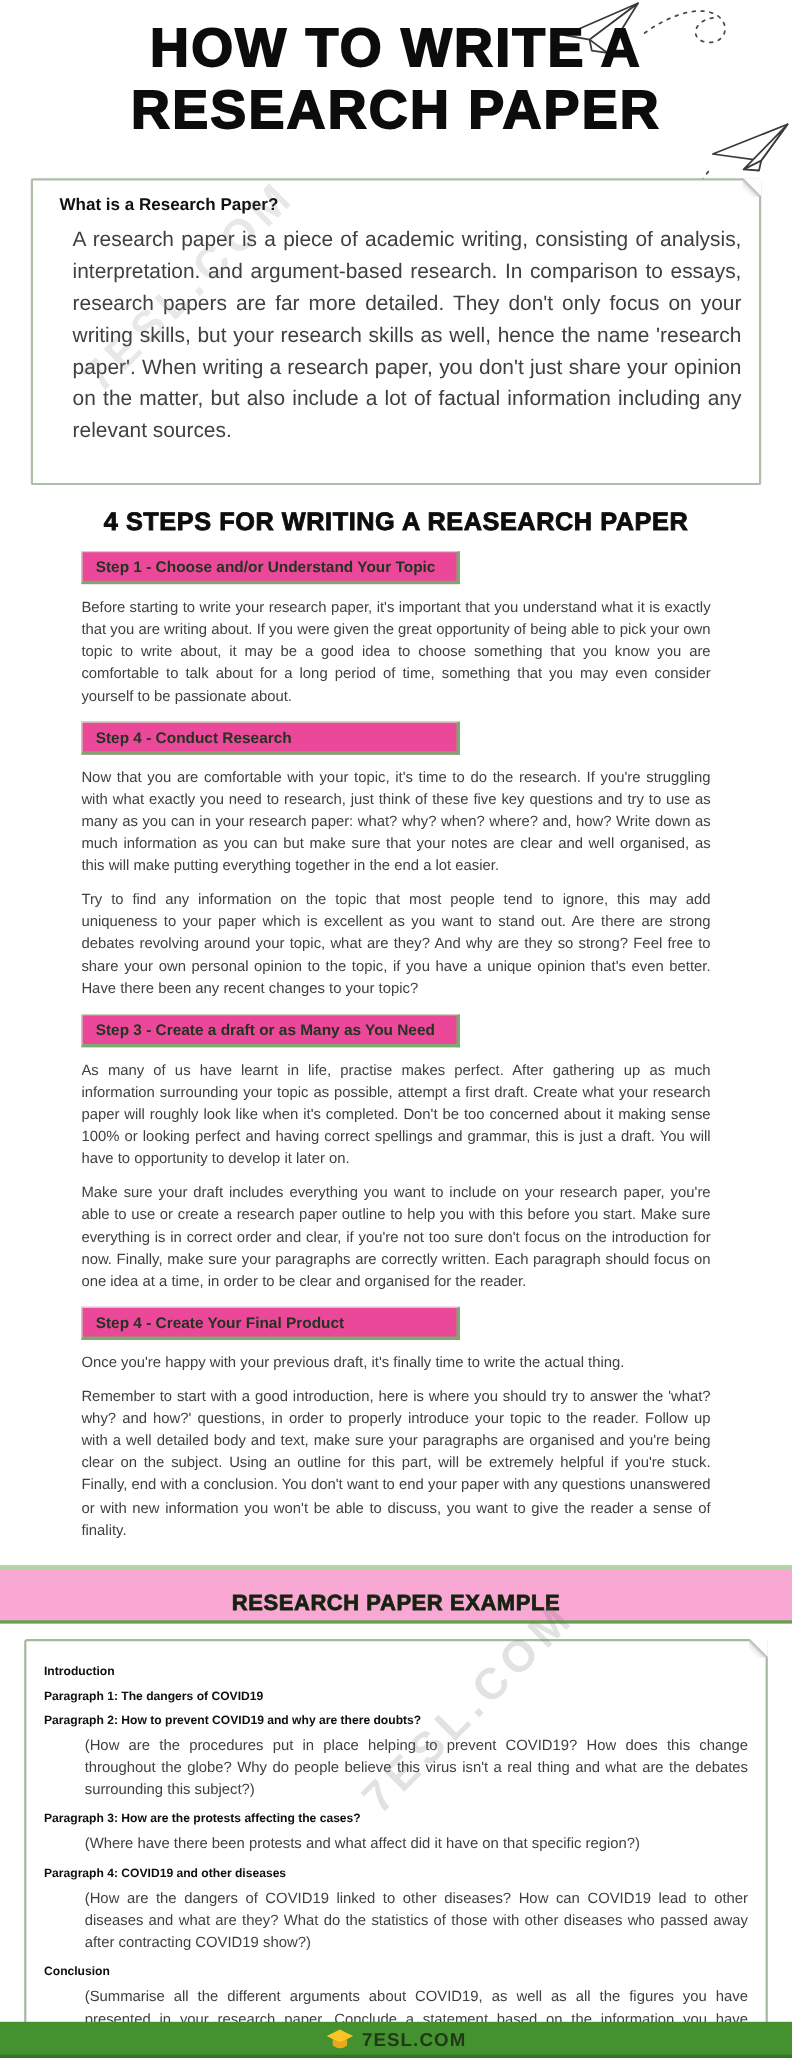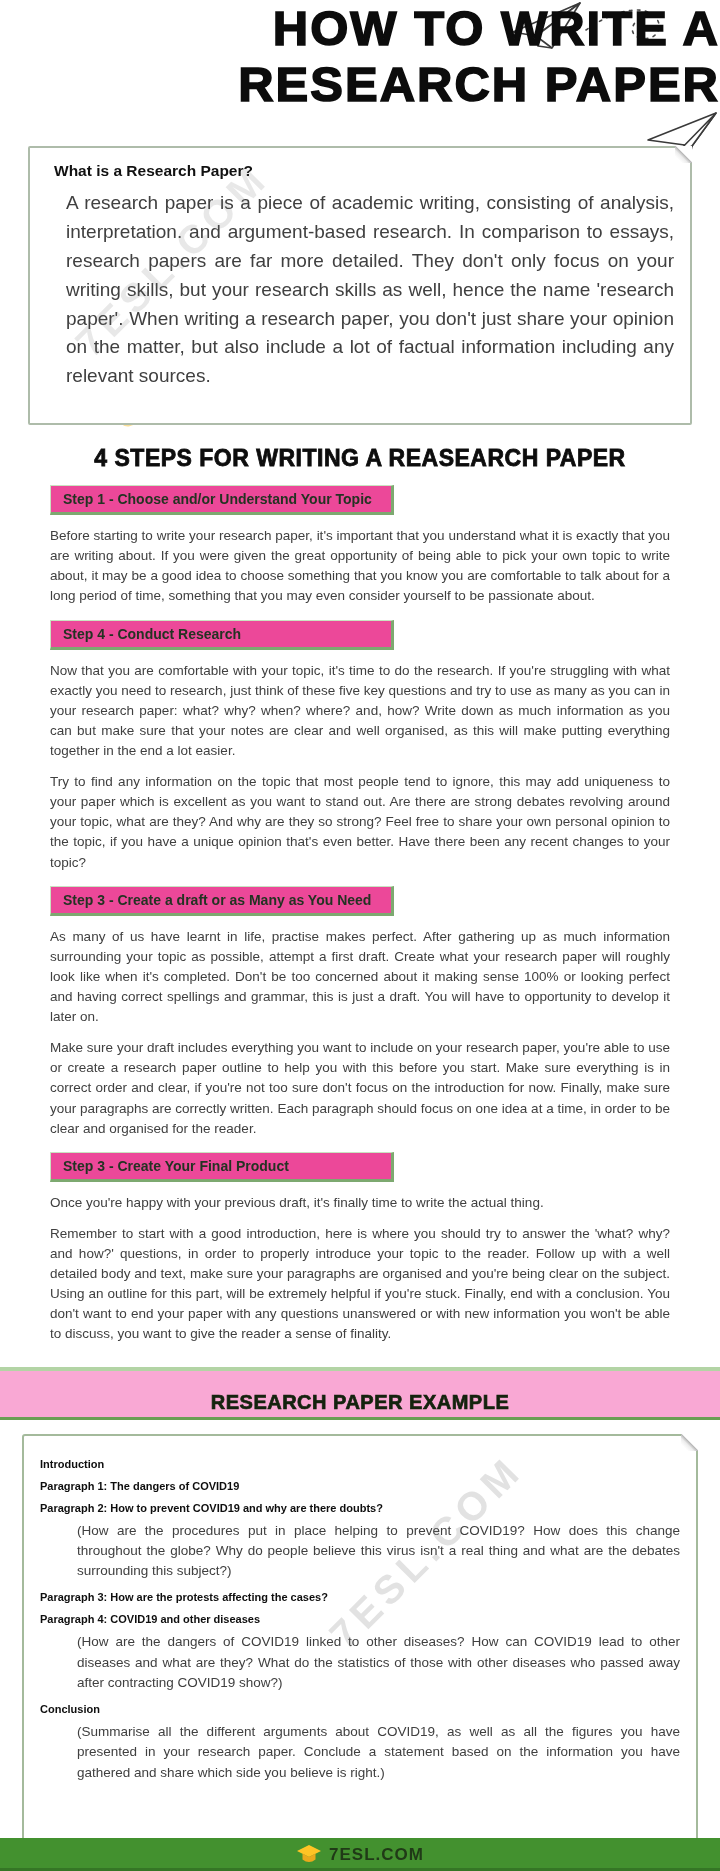--- a/index.html
+++ b/index.html
@@ -4,21 +4,21 @@
 <style>
   html,body { margin:0; padding:0; background:#ffffff; }
   .page {
     position:relative; width:720px; height:1871px; margin:0 auto;
     background:#ffffff; overflow:hidden;
     font-family:"Liberation Sans","DejaVu Sans",sans-serif;
     color:#3d3d3d;
   }
 
   
-  .title-block { text-align:right; position:relative; z-index:2; }
+  .title-block { padding-top:16px; text-align:center; position:relative; z-index:2; }
   .title-line {
     font-size:49px; line-height:56px; font-weight:900; color:#0c0c0c;
     letter-spacing:2px; -webkit-text-stroke:1.6px #0c0c0c;
   }
 
   
   .doodles { position:absolute; top:0; right:0; width:320px; height:240px; z-index:1; pointer-events:none; }
 
   
   .intro-box {
@@ -26,21 +26,21 @@
     border-radius:2px; padding:12px 16px 26px; background:#fff; z-index:2;
   }
   .intro-heading { font-size:15.5px; font-weight:bold; color:#111; margin:2px 0 0 8px; }
   .intro-body { margin:9px 0 6px 20px; font-size:19px; line-height:1.52; text-align:justify; color:#404040; }
   .dogear {
     position:absolute; top:-2px; right:-2px; width:17px; height:17px;
     background:linear-gradient(to bottom left,#ffffff 46%,#b9b9b9 50%,#ededed 62%,#ffffff 80%);
   }
 
   
-  .main { padding:0 50px; position:relative; z-index:2; }
+  .main { padding:0 74px; position:relative; z-index:2; }
   .steps-heading {
     margin:20px 0 4px; text-align:center; font-size:23px; font-weight:900;
     color:#0d0d0d; letter-spacing:0.5px; -webkit-text-stroke:0.8px #0d0d0d;
   }
   .step-bar {
     width:316px; margin:13px 0 2px; padding:5px 12px;
     background:#ec4899;
     border-top:1px solid #c9e3c1; border-left:1px solid #c9e3c1;
     border-right:3px solid #7da970; border-bottom:3px solid #7da970;
     font-size:14px; font-weight:bold; color:#233322;
@@ -145,40 +145,41 @@
     <p class="body">Before starting to write your research paper, it's important that you understand what it is exactly that you are writing about. If you were given the great opportunity of being able to pick your own topic to write about, it may be a good idea to choose something that you know you are comfortable to talk about for a long period of time, something that you may even consider yourself to be passionate about.</p>
 
     <div class="step-bar">Step 4 - Conduct Research</div>
     <p class="body">Now that you are comfortable with your topic, it's time to do the research. If you're struggling with what exactly you need to research, just think of these five key questions and try to use as many as you can in your research paper: what? why? when? where? and, how? Write down as much information as you can but make sure that your notes are clear and well organised, as this will make putting everything together in the end a lot easier.</p>
     <p class="body">Try to find any information on the topic that most people tend to ignore, this may add uniqueness to your paper which is excellent as you want to stand out. Are there are strong debates revolving around your topic, what are they? And why are they so strong? Feel free to share your own personal opinion to the topic, if you have a unique opinion that's even better. Have there been any recent changes to your topic?</p>
 
     <div class="step-bar">Step 3 - Create a draft or as Many as You Need</div>
     <p class="body">As many of us have learnt in life, practise makes perfect. After gathering up as much information surrounding your topic as possible, attempt a first draft. Create what your research paper will roughly look like when it's completed. Don't be too concerned about it making sense 100% or looking perfect and having correct spellings and grammar, this is just a draft. You will have to opportunity to develop it later on.</p>
     <p class="body">Make sure your draft includes everything you want to include on your research paper, you're able to use or create a research paper outline to help you with this before you start. Make sure everything is in correct order and clear, if you're not too sure don't focus on the introduction for now. Finally, make sure your paragraphs are correctly written. Each paragraph should focus on one idea at a time, in order to be clear and organised for the reader.</p>
 
-    <div class="step-bar">Step 3 - Create Your Final Product</div>
+    <div class="step-bar">Step 4 - Create Your Final Product</div>
     <p class="body">Once you're happy with your previous draft, it's finally time to write the actual thing.</p>
     <p class="body">Remember to start with a good introduction, here is where you should try to answer the 'what? why? and how?' questions, in order to properly introduce your topic to the reader. Follow up with a well detailed body and text, make sure your paragraphs are organised and you're being clear on the subject. Using an outline for this part, will be extremely helpful if you're stuck. Finally, end with a conclusion. You don't want to end your paper with any questions unanswered or with new information you won't be able to discuss, you want to give the reader a sense of finality.</p>
   </div>
 
   <div class="banner">
     <span class="banner-text">RESEARCH PAPER EXAMPLE</span>
   </div>
 
   <div class="example-box">
     <div class="dogear"></div>
 
     <div class="ex-heading">Introduction</div>
 
     <div class="ex-heading">Paragraph 1: The dangers of COVID19</div>
 
     <div class="ex-heading">Paragraph 2:  How to prevent COVID19 and why are there doubts?</div>
     <p class="question">(How are the procedures put in place helping to prevent COVID19? How does this change throughout the globe? Why do people believe this virus isn't a real thing and what are the debates surrounding this subject?)</p>
 
     <div class="ex-heading">Paragraph 3: How are the protests affecting the cases?</div>
+    <p class="question">(Where have there been protests and what affect did it have on that specific region?)</p>
 
     <div class="ex-heading">Paragraph 4: COVID19 and other diseases</div>
     <p class="question">(How are the dangers of COVID19 linked to other diseases? How can COVID19 lead to other diseases and what are they? What do the statistics of those with other diseases who passed away after contracting COVID19 show?)</p>
 
     <div class="ex-heading">Conclusion</div>
     <p class="question">(Summarise all the different arguments about COVID19, as well as all the figures you have presented in your research paper. Conclude a statement based on the information you have gathered and share which side you believe is right.)</p>
   </div>
 
   <div class="footer">
     <svg width="26" height="22" viewBox="0 0 26 22" xmlns="http://www.w3.org/2000/svg">

